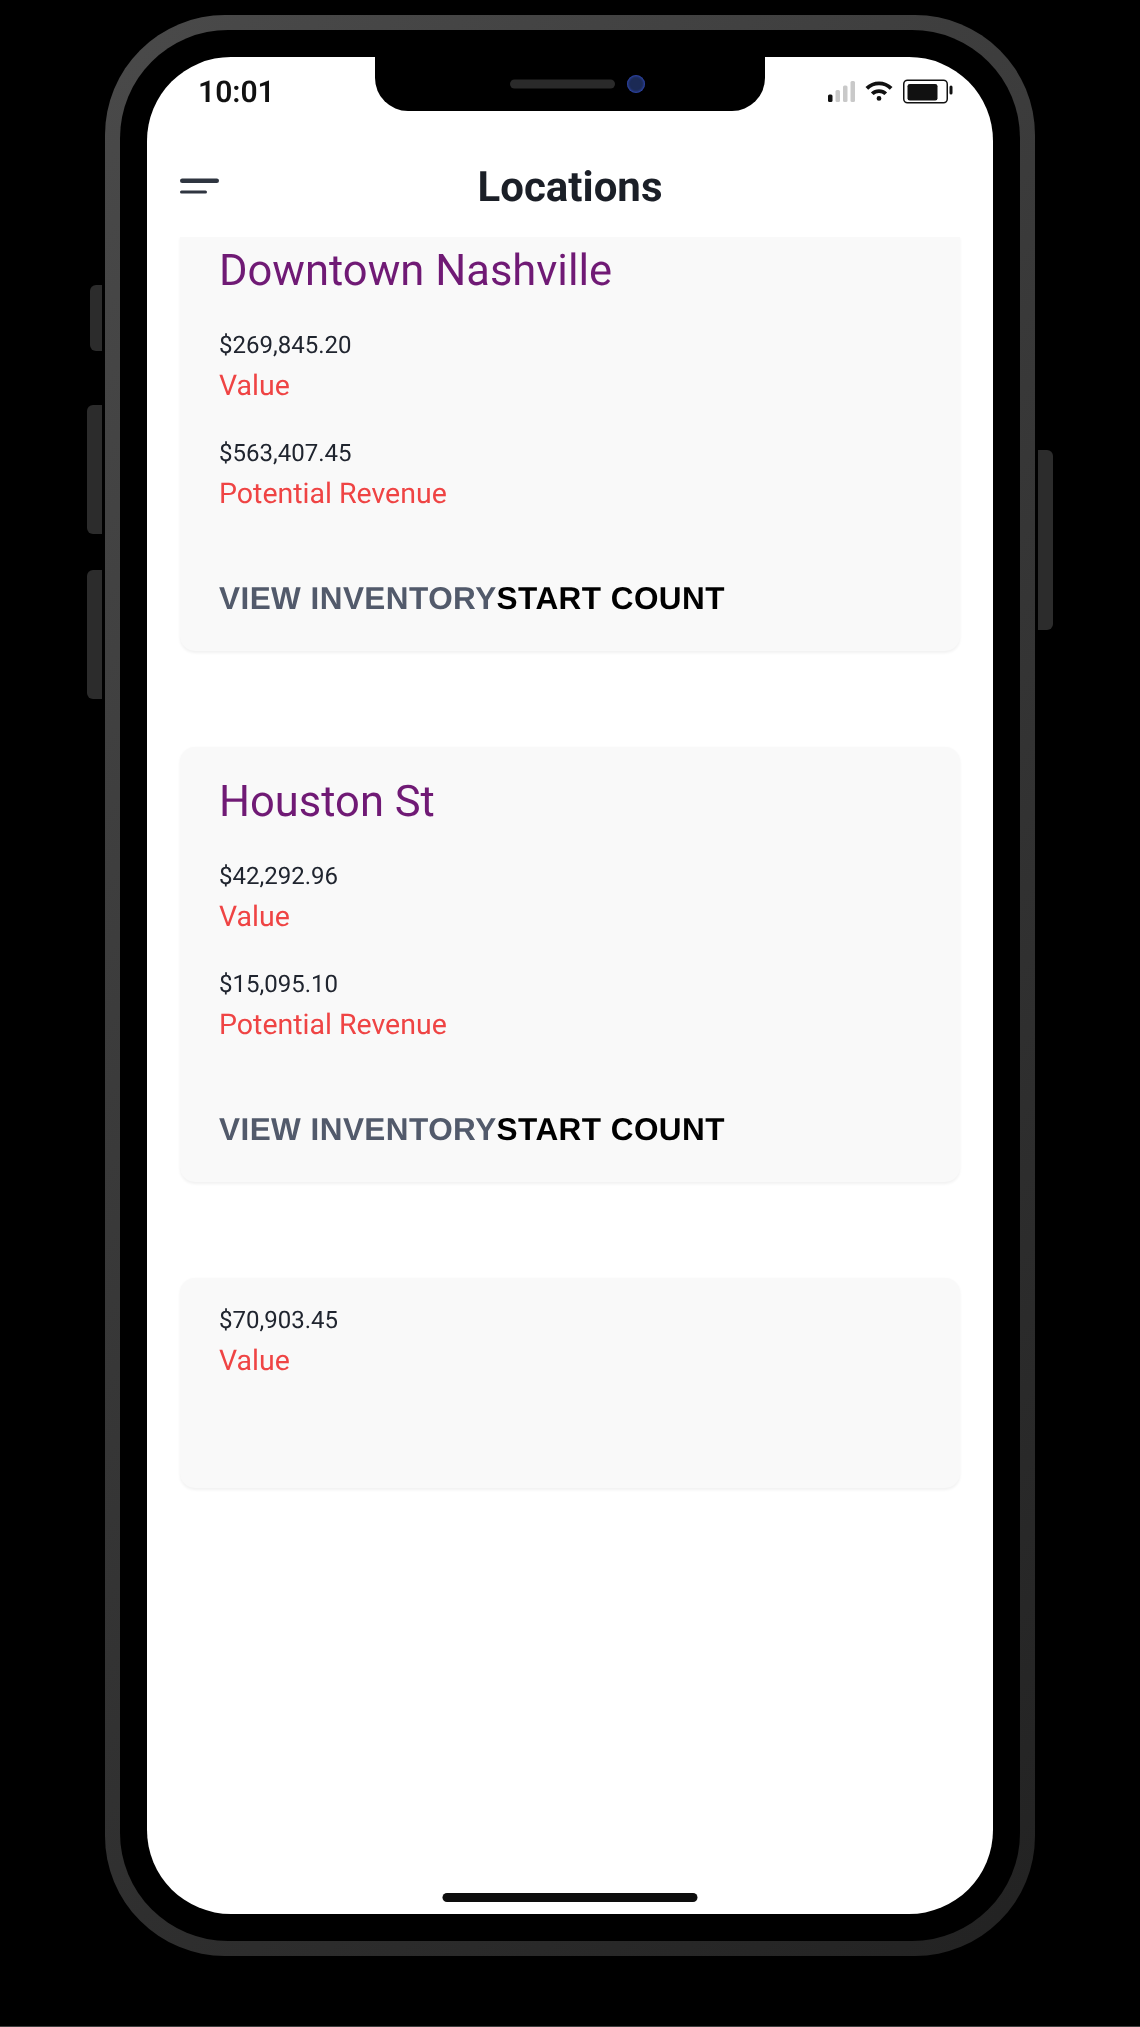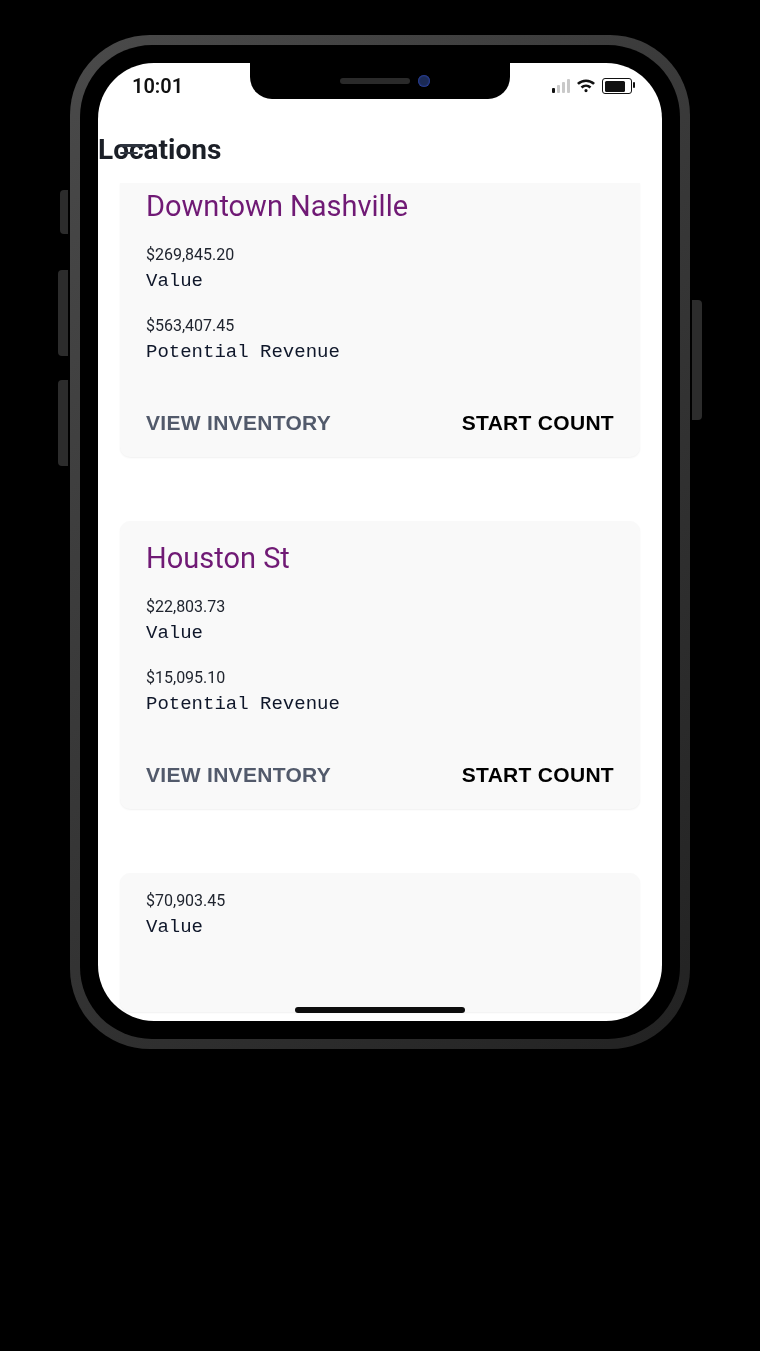--- a/index.html
+++ b/index.html
@@ -11,25 +11,24 @@
     height: 1351px;
     overflow: hidden;
   }
 
   
   .phone-outer {
     position: absolute;
     left: 70px;
     top: 10px;
     width: 620px;
-    height: 1014px;
+    height: 1294px;
     border-radius: 80px;
     background: linear-gradient(135deg,#4a4a4a,#222);
     box-shadow: 0 0 0 2px #000;
-    margin-top: 25px;
   }
   .phone-mid {
     position: absolute;
     left: 10px; top: 10px; right: 10px; bottom: 10px;
     border-radius: 72px;
     background: #000;
   }
   .screen {
     position: absolute;
     left: 18px; top: 18px; right: 18px; bottom: 18px;
@@ -110,21 +109,21 @@
   }
   .battery .fill{position:absolute;left:1.5px;top:1.5px;bottom:1.5px;width:20px;background:#111;border-radius:1.5px;}
 
   
   .app-header {
     position: absolute;
     top: 56px; left: 0; right: 0;
     height: 60px;
     display: flex;
     align-items: center;
-    justify-content: flex-start;
+    justify-content: center;
   }
   .menu-btn {
     position: absolute;
     left: 22px;
     width: 30px;
     display:flex;flex-direction:column;gap:5px;
     cursor:pointer;
   }
   .menu-btn span{height:2.5px;background:#2f3540;border-radius:2px;}
   .menu-btn span:nth-child(1){width:26px}
@@ -156,27 +155,26 @@
     color:#701a75;
     margin: 2px 0 22px;
   }
   .stat-value {
     font-size: 16px;
     color:#20252f;
     margin:0;
   }
   .stat-label {
     font-size: 19px;
-    color:#0f172a;
+    color:#ef4444;
     margin:6px 0 24px;
-    font-family:Liberation Mono, monospace;
   }
   .card-actions {
     display:flex;
-    justify-content:space-between;
+    justify-content:flex-start;
     padding-top: 24px;
     padding-bottom: 8px;
   }
   .action-btn {
     font-size: 21px;
     font-weight: 600;
     letter-spacing: .3px;
     background:none;border:none;cursor:pointer;padding:0;
   }
   .view-btn { color:#525a6b; }
@@ -247,21 +245,21 @@
 
           <div class="card-actions">
             <button class="action-btn view-btn">VIEW INVENTORY</button>
             <button class="action-btn start-btn">START COUNT</button>
           </div>
         </div>
 
         <div class="card">
           <div class="card-title">Houston St</div>
 
-          <p class="stat-value">$22,803.73</p>
+          <p class="stat-value">$42,292.96</p>
           <p class="stat-label">Value</p>
 
           <p class="stat-value">$15,095.10</p>
           <p class="stat-label">Potential Revenue</p>
 
           <div class="card-actions">
             <button class="action-btn view-btn">VIEW INVENTORY</button>
             <button class="action-btn start-btn">START COUNT</button>
           </div>
         </div>

